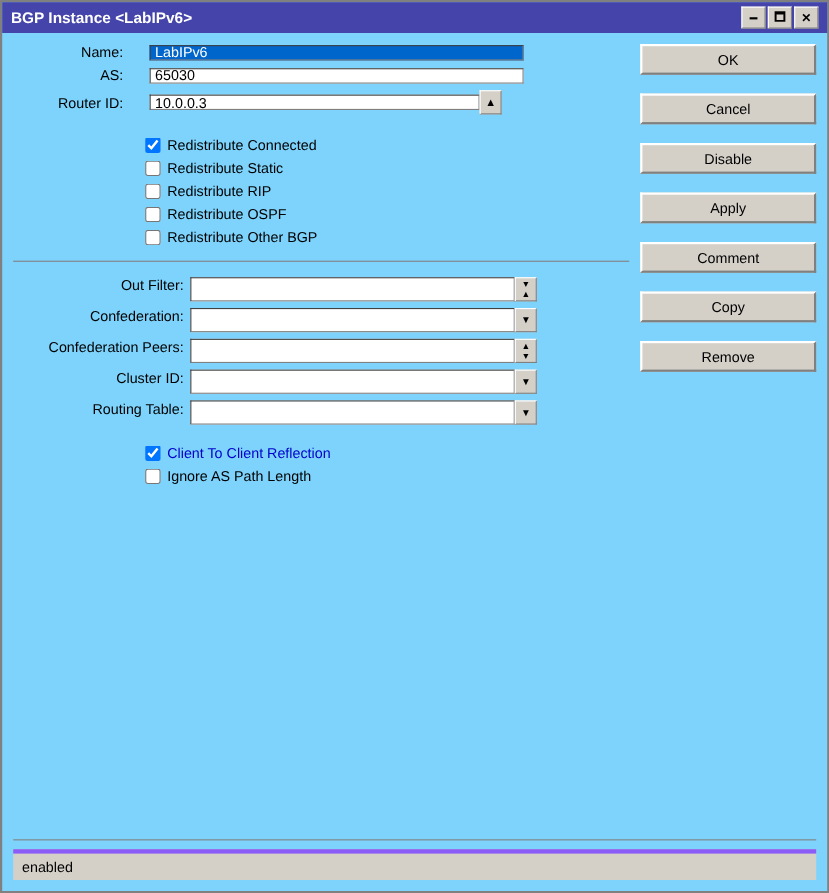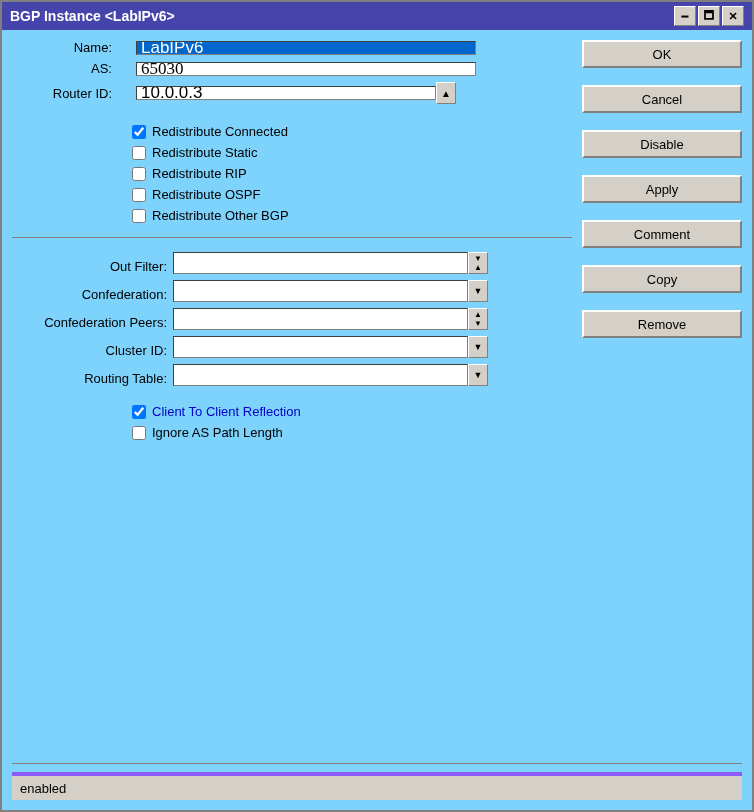--- a/index.html
+++ b/index.html
@@ -86,31 +86,30 @@
       margin-right: 24px;
       color: #000;
     }
     .form-input {
       height: 14px;
       border: 1px solid #808080;
       border-top-color: #404040;
       border-left-color: #404040;
       background: white;
       padding: 2px 4px;
-      font-size: 17px;
+      font-size: 13px;
       font-family: Arial, sans-serif;
     }
     .name-input {
       width: 340px;
       background: #0066cc;
       color: white;
     }
     .as-input {
       width: 340px;
-      font-family: Liberation Serif, serif;
     }
     .router-id-input {
       width: 300px;
     }
     .spin-btn {
       width: 20px;
       height: 22px;
       background: #d4d0c8;
       border: 1px solid #808080;
       border-top-color: #ffffff;
@@ -131,21 +130,21 @@
       width: 14px;
       height: 14px;
     }
     .divider {
       height: 1px;
       background: #808080;
       margin: 8px 0;
     }
     .filter-row {
       display: flex;
-      align-items: flex-end;
+      align-items: flex-start;
     }
     .filter-label {
       text-align: right;
       min-width: 155px;
       margin-right: 6px;
     }
     .filter-input {
       width: 295px;
       height: 22px;
       border: 1px solid #808080;

